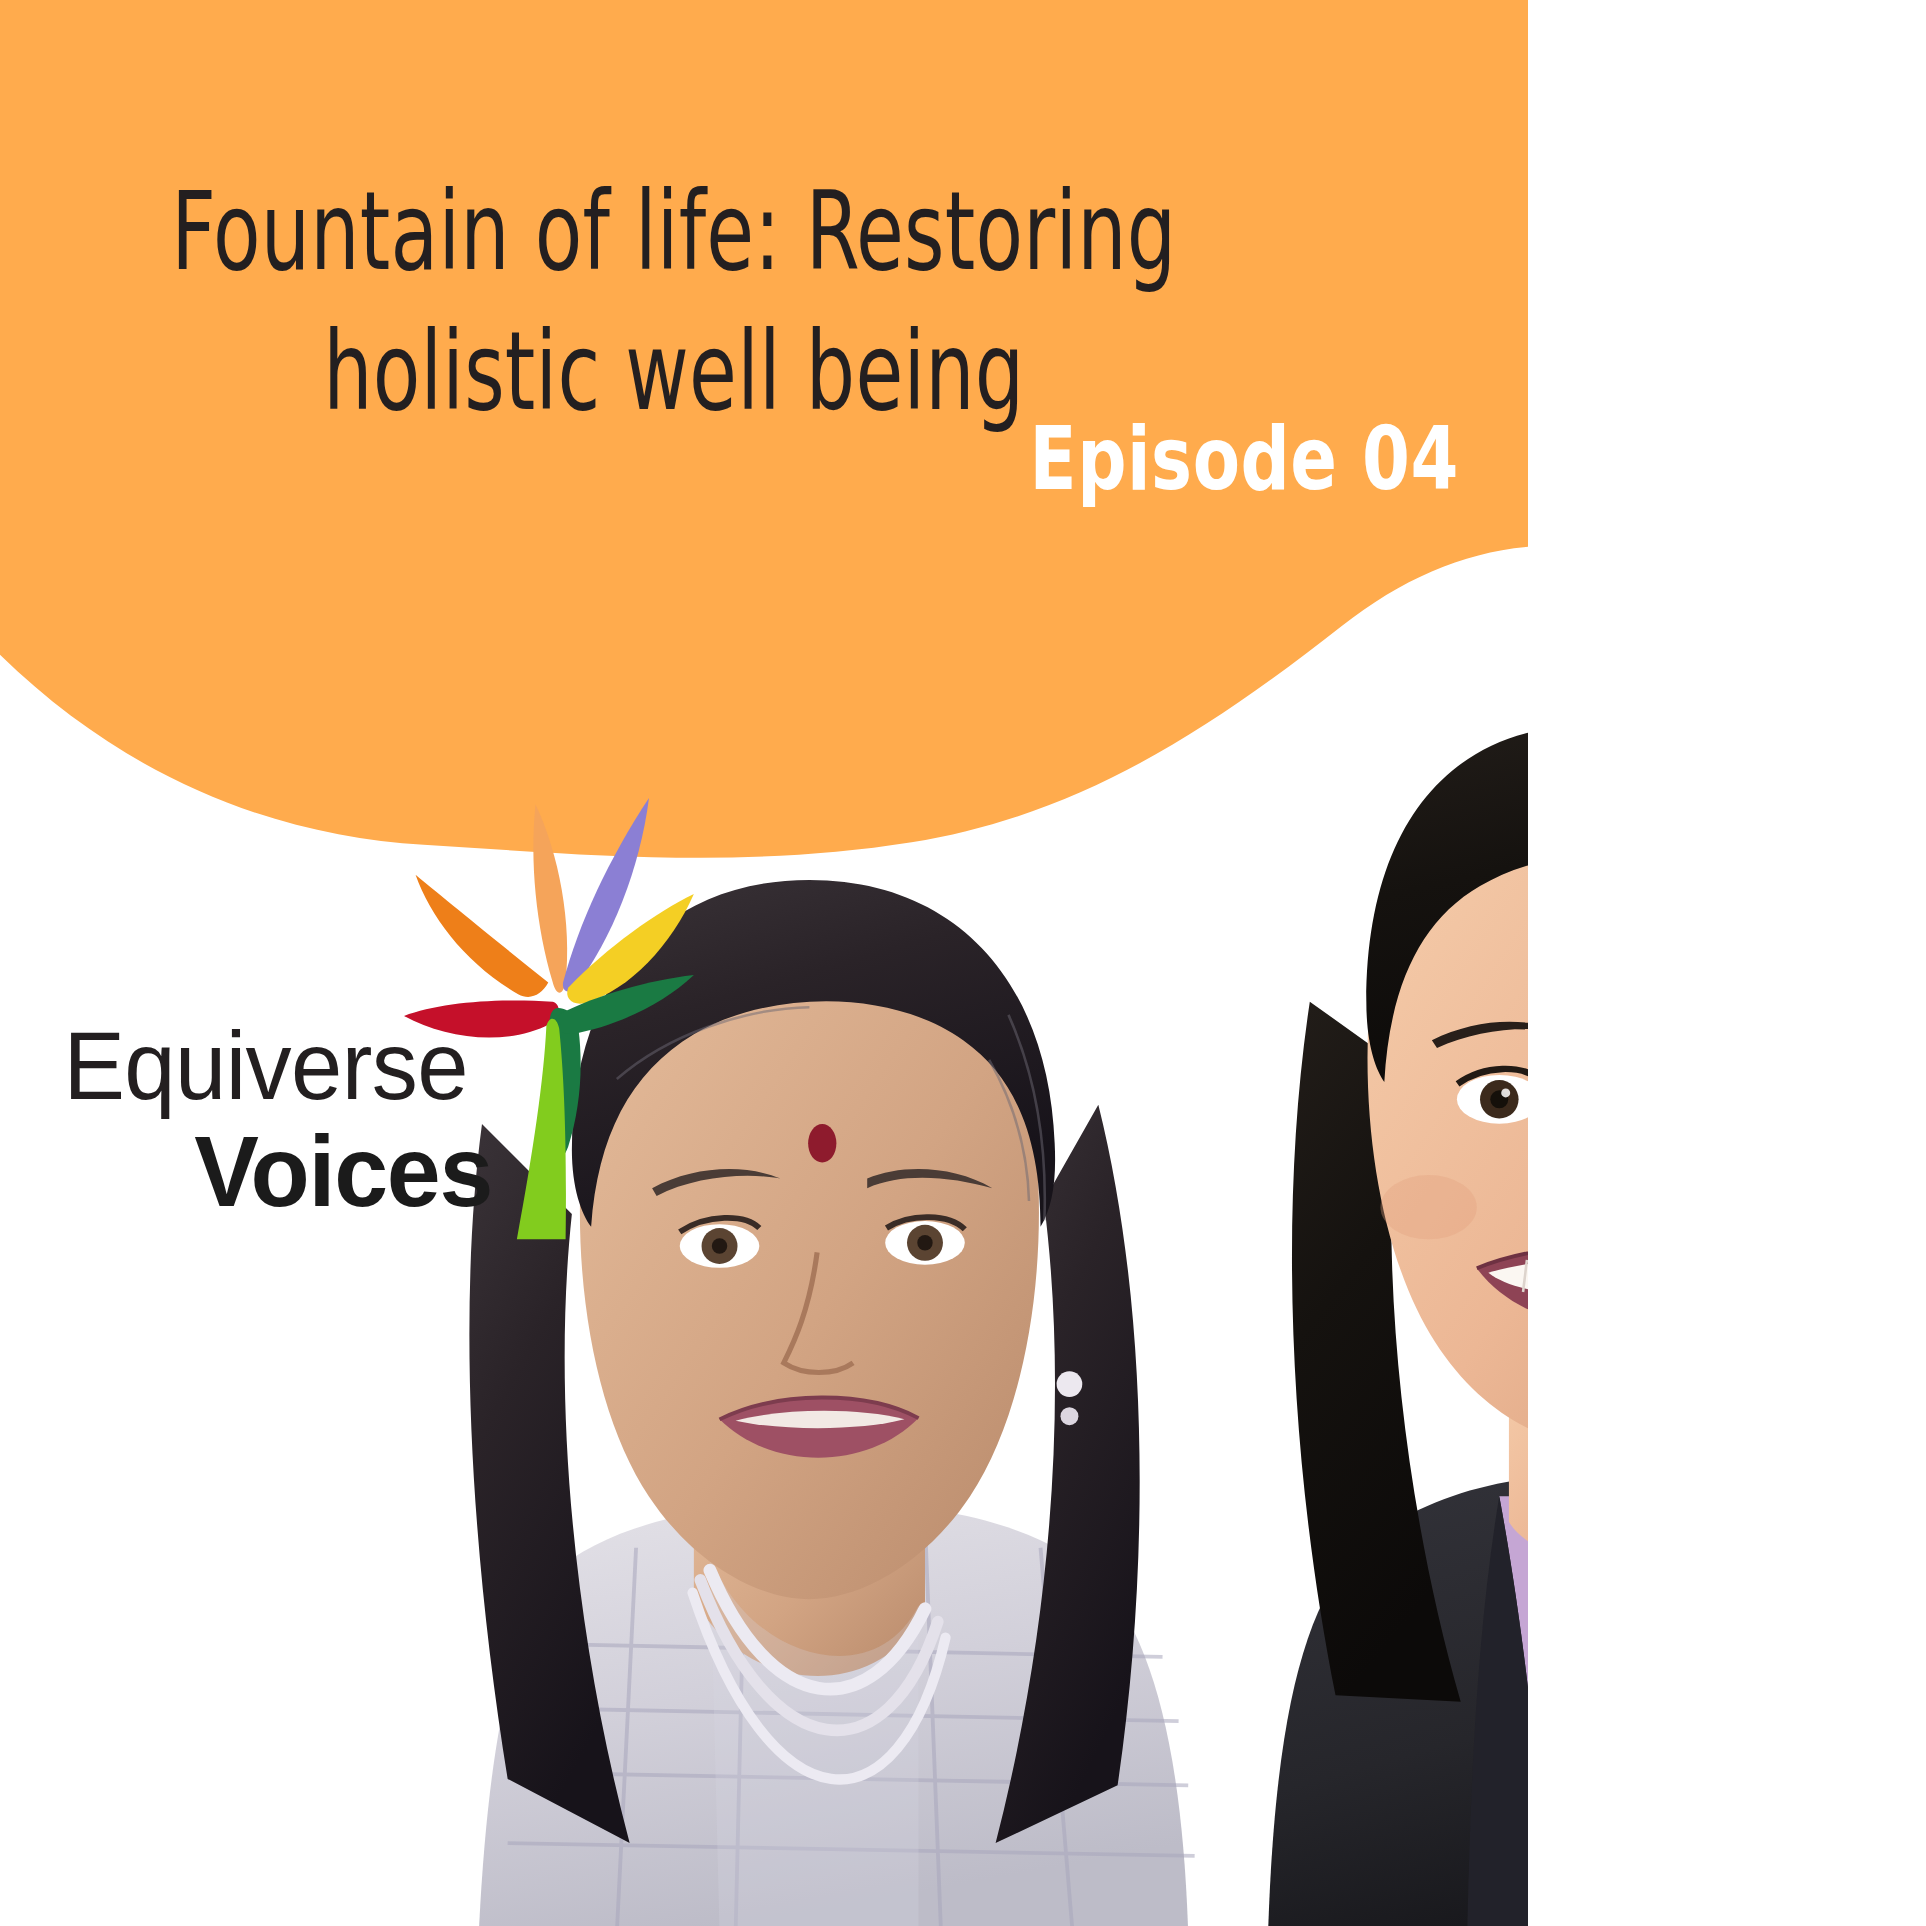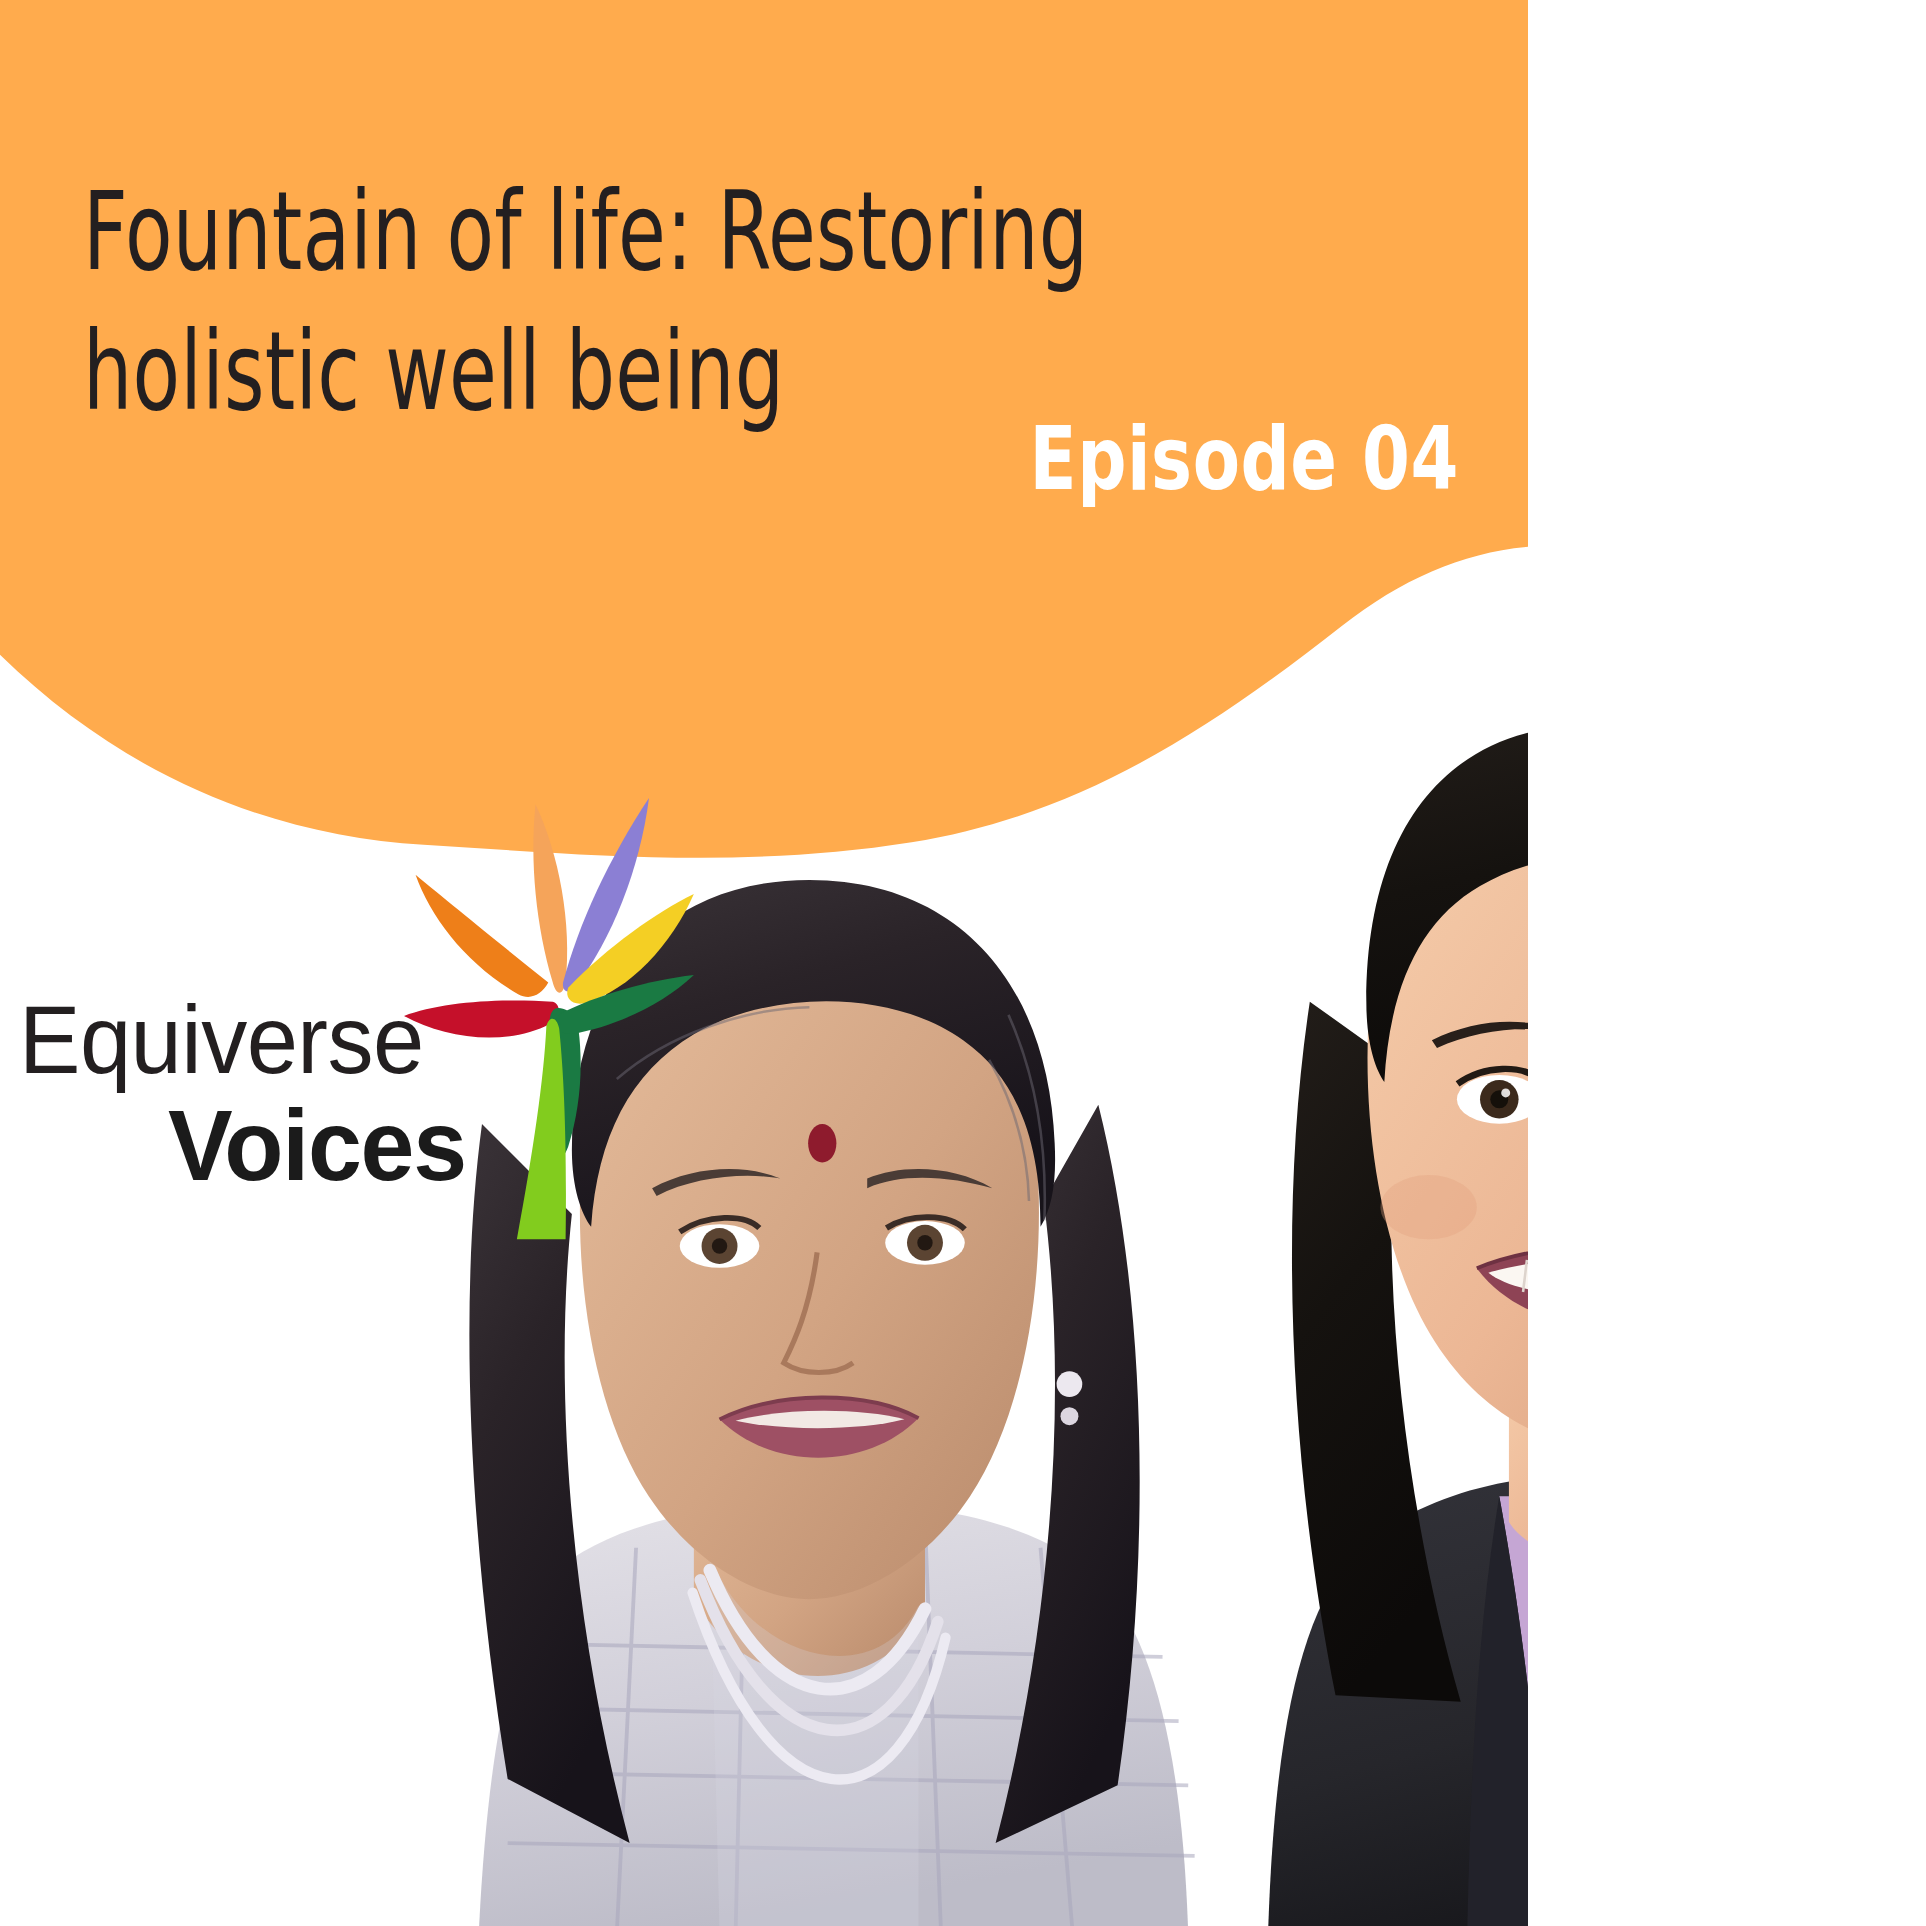--- a/index.html
+++ b/index.html
@@ -7,20 +7,21 @@
     padding: 0;
     background: #ffffff;
   }
   #cover {
     position: relative;
     width: 1528px;
     height: 1926px;
     overflow: hidden;
     background: #ffffff;
     font-family: "Liberation Sans", sans-serif;
+    text-align: center;
   }
 
   
   .wave-layer {
     position: absolute;
     inset: 0;
     width: 1926px;
     height: 1926px;
     pointer-events: none;
   }
@@ -67,21 +68,21 @@
   .logo-mark {
     position: absolute;
     left: 385px;
     top: 0px;
     width: 295px;
     height: 475px;
   }
   .logo-word {
     position: absolute;
     left: 0px;
-    top: 202px;
+    top: 228px;
     width: 514px;
   }
   .logo-word .w1 {
     display: block;
     font-family: "Liberation Sans", sans-serif;
     font-size: 96px;
     font-weight: 300;
     color: #231f20;
     letter-spacing: -0.6px;
     line-height: 1.0;

